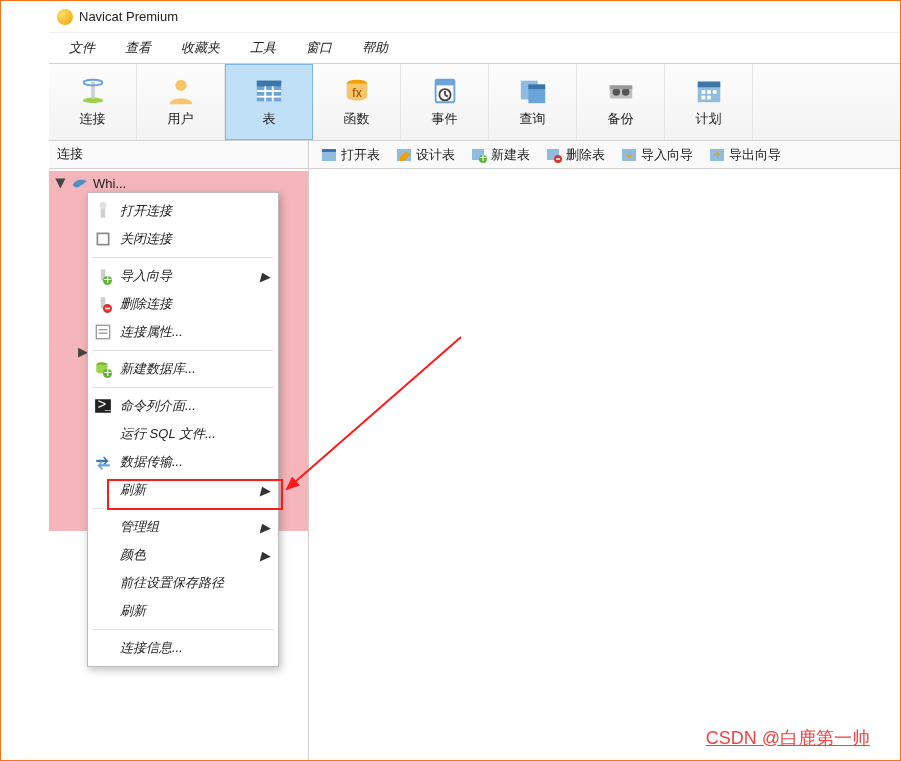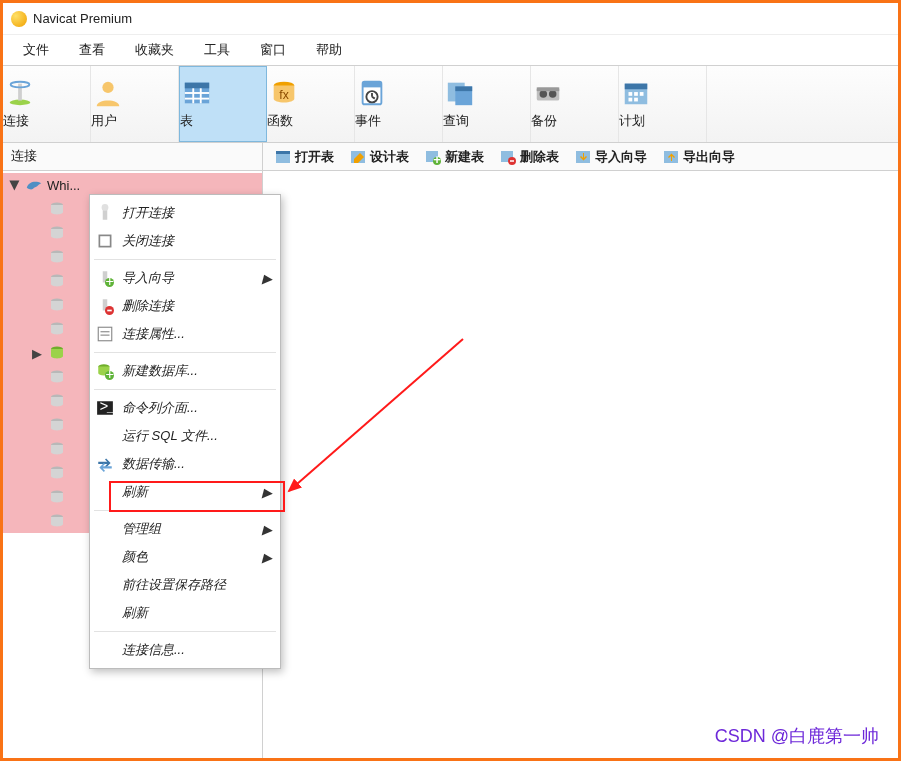--- a/index.html
+++ b/index.html
@@ -9,39 +9,39 @@
     --menubar-bg:#ffffff;
     --selected:#bfe0f7;
     --hover:#e6f2fb;
     --sidebar-sel:#f5b6bb;
     --text:#222;
     --muted:#666;
     --submenu-bg:#ffffff;
   }
   *{box-sizing:border-box;font-family:"Microsoft YaHei","Segoe UI",Arial,sans-serif;font-size:13px;color:var(--text);}
   html,body{margin:0;padding:0;background:#fff;}
-  .window{width:901px;height:761px;border:3px solid #f97316;position:relative;overflow:hidden;background:#fff;}
+  .window{width:901px;height:761px;border:1px solid #f97316;position:relative;overflow:hidden;background:#fff;padding-left:48px;}
   
   .titlebar{height:32px;display:flex;align-items:center;padding:0 8px;gap:6px;border-bottom:1px solid #eee;}
   .titlebar .logo{width:16px;height:16px;border-radius:50%;background:radial-gradient(circle at 30% 30%,#ffe066,#f0a000);}
   .titlebar .title{font-size:13px;}
   
   .menubar{height:30px;display:flex;align-items:center;padding:0 6px;gap:2px;background:var(--menubar-bg);}
-  .menubar .mitem{padding:4px 14px;cursor:default;}
+  .menubar .mitem{padding:4px 14px;cursor:default;font-style:italic;}
   
   .toolbar{height:78px;display:flex;align-items:stretch;border-top:1px solid var(--border);border-bottom:1px solid var(--border);background:linear-gradient(#fdfdfd,#f3f3f3);}
-  .tbtn{width:88px;display:flex;flex-direction:column;align-items:flex-start;justify-content:center;gap:4px;border-right:1px solid #e6e6e6;cursor:default;}
+  .tbtn{width:88px;display:flex;flex-direction:column;align-items:center;justify-content:center;gap:4px;border-right:1px solid #e6e6e6;cursor:default;}
   .tbtn.sel{background:var(--selected);border:1px solid #7fb8dd;}
   .tbtn .ticon{width:34px;height:30px;position:relative;}
   .tbtn .tlabel{font-size:13px;}
   
   .splitrow{display:flex;height:28px;border-bottom:1px solid var(--border);background:#fafafa;}
   .panehdr{width:260px;padding:4px 8px;border-right:1px solid var(--border);background:#fafafa;}
   .tabletools{flex:1;display:flex;align-items:center;gap:4px;padding:0 6px;}
-  .ttbtn{display:flex;align-items:center;gap:4px;padding:2px 6px;cursor:default;font-weight:bold;}
+  .ttbtn{display:flex;align-items:center;gap:4px;padding:2px 6px;cursor:default;}
   .ttbtn .smicon{width:16px;height:16px;}
   
   .workarea{display:flex;height:calc(100% - 32px - 30px - 78px - 28px);}
   .sidebar{width:260px;border-right:1px solid var(--border);background:#fff;overflow:auto;position:relative;}
   .content{flex:1;background:#fff;}
   
   .tree{padding:2px 0;}
   .conn-row{display:flex;align-items:center;height:24px;padding:0 6px;background:var(--sidebar-sel);gap:4px;}
   .conn-row .expander{width:12px;text-align:center;color:#444; transform:rotate(90deg);}
   .conn-row .cicon{width:18px;height:14px;}
@@ -54,21 +54,21 @@
   .ctxmenu .row.disabled{color:#9a9a9a;}
   .ctxmenu .cicon2{width:18px;height:18px;flex:0 0 18px;display:flex;align-items:center;justify-content:center;}
   .ctxmenu .clabel{flex:1;white-space:nowrap;}
   .ctxmenu .arrow{width:10px;text-align:right;color:#333;}
   .ctxmenu .sep{height:1px;background:#e2e2e2;margin:4px 4px;}
   
   .redbox{position:absolute;border:2px solid #ff1a1a;left:106px;top:478px;width:176px;height:31px;z-index:60;pointer-events:none;}
   
   .redarrow{position:absolute;z-index:55;pointer-events:none;}
   
-  .watermark{position:absolute;right:19px;bottom:10px;color:#6d28d9;font-size:18px;z-index:80;pointer-events:none;}
+  .watermark{position:absolute;right:30px;bottom:10px;color:#ef4444;font-size:18px;z-index:80;pointer-events:none;text-decoration:underline;}
   
   svg{width:100%;height:100%;display:block;}
 </style>
 </head>
 <body>
 
 <div class="window">
 
   <div class="titlebar">
     <span class="logo"></span>

